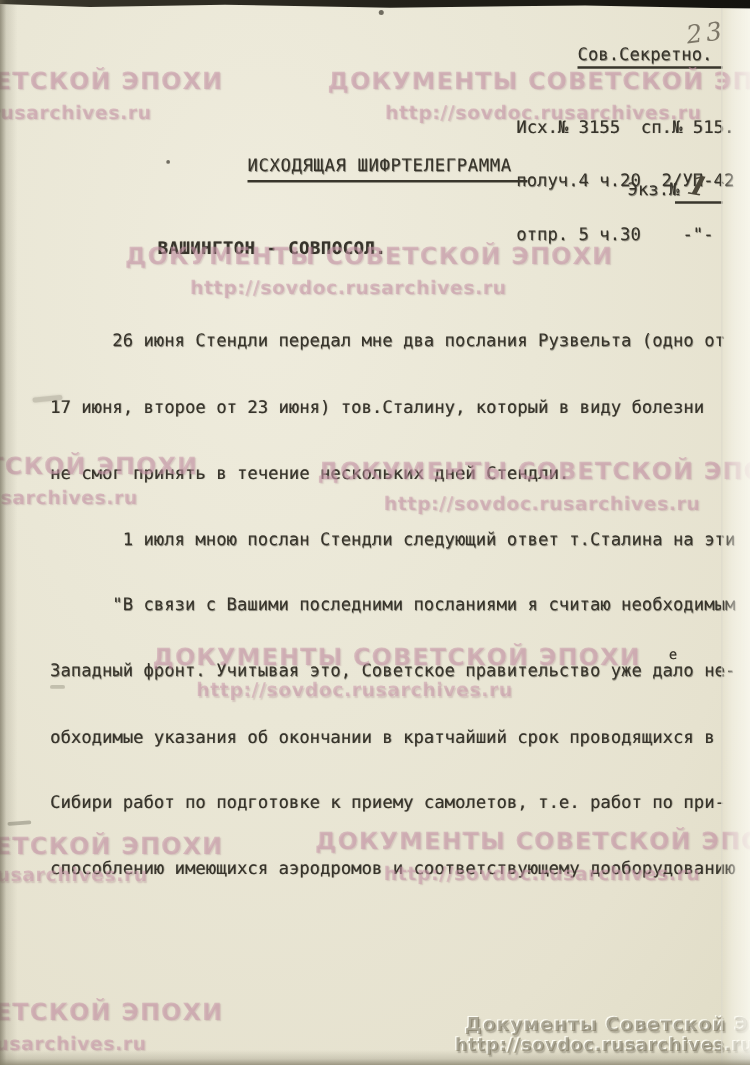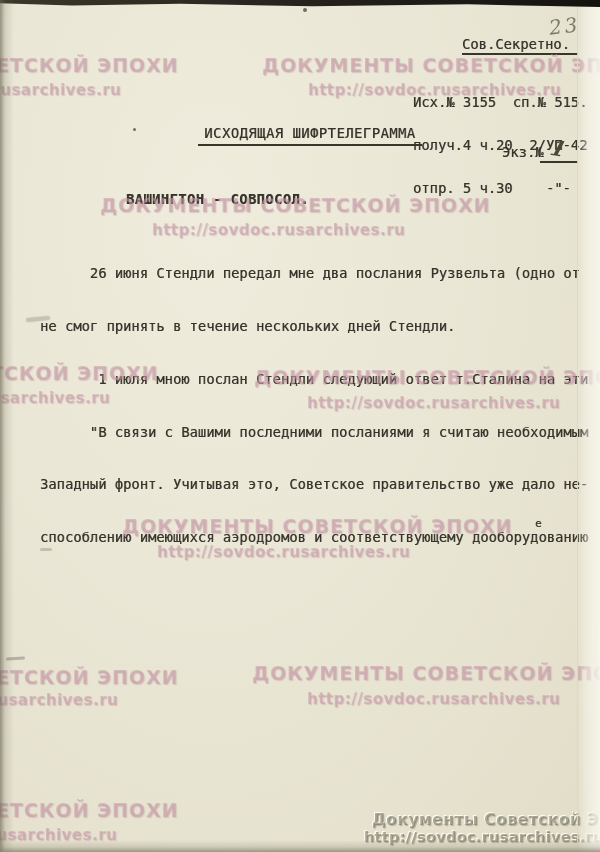--- a/index.html
+++ b/index.html
@@ -23,21 +23,21 @@
   
   .typed{
     position:absolute; color:#36332a; font-size:13.8px; line-height:14.2px;
     text-shadow:0.5px 0.4px 0.6px rgba(45,42,33,0.55); white-space:pre; z-index:2;
     letter-spacing:0;
   }
   .body-block{top:233px;left:40px;}
   .tline{height:24.3px;line-height:24.3px;white-space:pre;}
   .classification{top:37px;left:430px;border-bottom:2px solid #39362c;padding:0 8px 2px 0;margin-left:32px;}
   .ref-block{top:67px;left:413px;}
-  .title-wrap{top:126px;left:198px;width:224px;text-align:center;
+  .title-wrap{top:126px;left:198px;width:224px;
     border-bottom:2px solid #39362c;padding-bottom:4px;letter-spacing:0.5px;}
   .copy-label{top:145px;left:502px;}
   .copy-underline{position:absolute;top:161px;left:540px;width:38px;height:2px;background:#39362c;z-index:2;}
   .addressee{top:192px;left:126px;letter-spacing:0.4px;font-weight:bold;}
   .sup-e{position:absolute;top:517px;left:535px;font-size:11px;color:#36332a;z-index:2;
     font-family:"DejaVu Sans Mono",monospace;text-shadow:0.4px 0.3px 0.5px rgba(45,42,33,0.5);}
   
   .hw{position:absolute;font-family:"DejaVu Serif",serif;font-style:italic;z-index:2;}
   .hw-page-num{top:14px;left:549px;font-size:20px;color:rgba(106,100,86,0.85);
     transform:rotate(-7deg);letter-spacing:3px;}
@@ -80,24 +80,27 @@
   <div class="typed title-wrap">ИСХОДЯЩАЯ ШИФРТЕЛЕГРАММА</div>
 
   <div class="typed copy-label">Экз.№</div>
   <div class="copy-underline"></div>
   <div class="hw hw-copy-num">1</div>
 
   <div class="typed addressee">ВАШИНГТОН - СОВПОСОЛ.</div>
 
   <div class="typed body-block">
     <div class="tline">      26 июня Стендли передал мне два послания Рузвельта (одно от</div>
+    <div class="tline">17 июня, второе от 23 июня) тов.Сталину, который в виду болезни</div>
     <div class="tline">не смог принять в течение нескольких дней Стендли.</div>
     <div class="tline">       1 июля мною послан Стендли следующий ответ т.Сталина на эти</div>
     <div class="tline">      "В связи с Вашими последними посланиями я считаю необходимым</div>
     <div class="tline">Западный фронт. Учитывая это, Советское правительство уже дало не-</div>
+    <div class="tline">обходимые указания об окончании в кратчайший срок проводящихся в</div>
+    <div class="tline">Сибири работ по подготовке к приему самолетов, т.е. работ по при-</div>
     <div class="tline">способлению имеющихся аэродромов и соответствующему дооборудованию</div>
     
     
     
     
     
     
     
     
     

